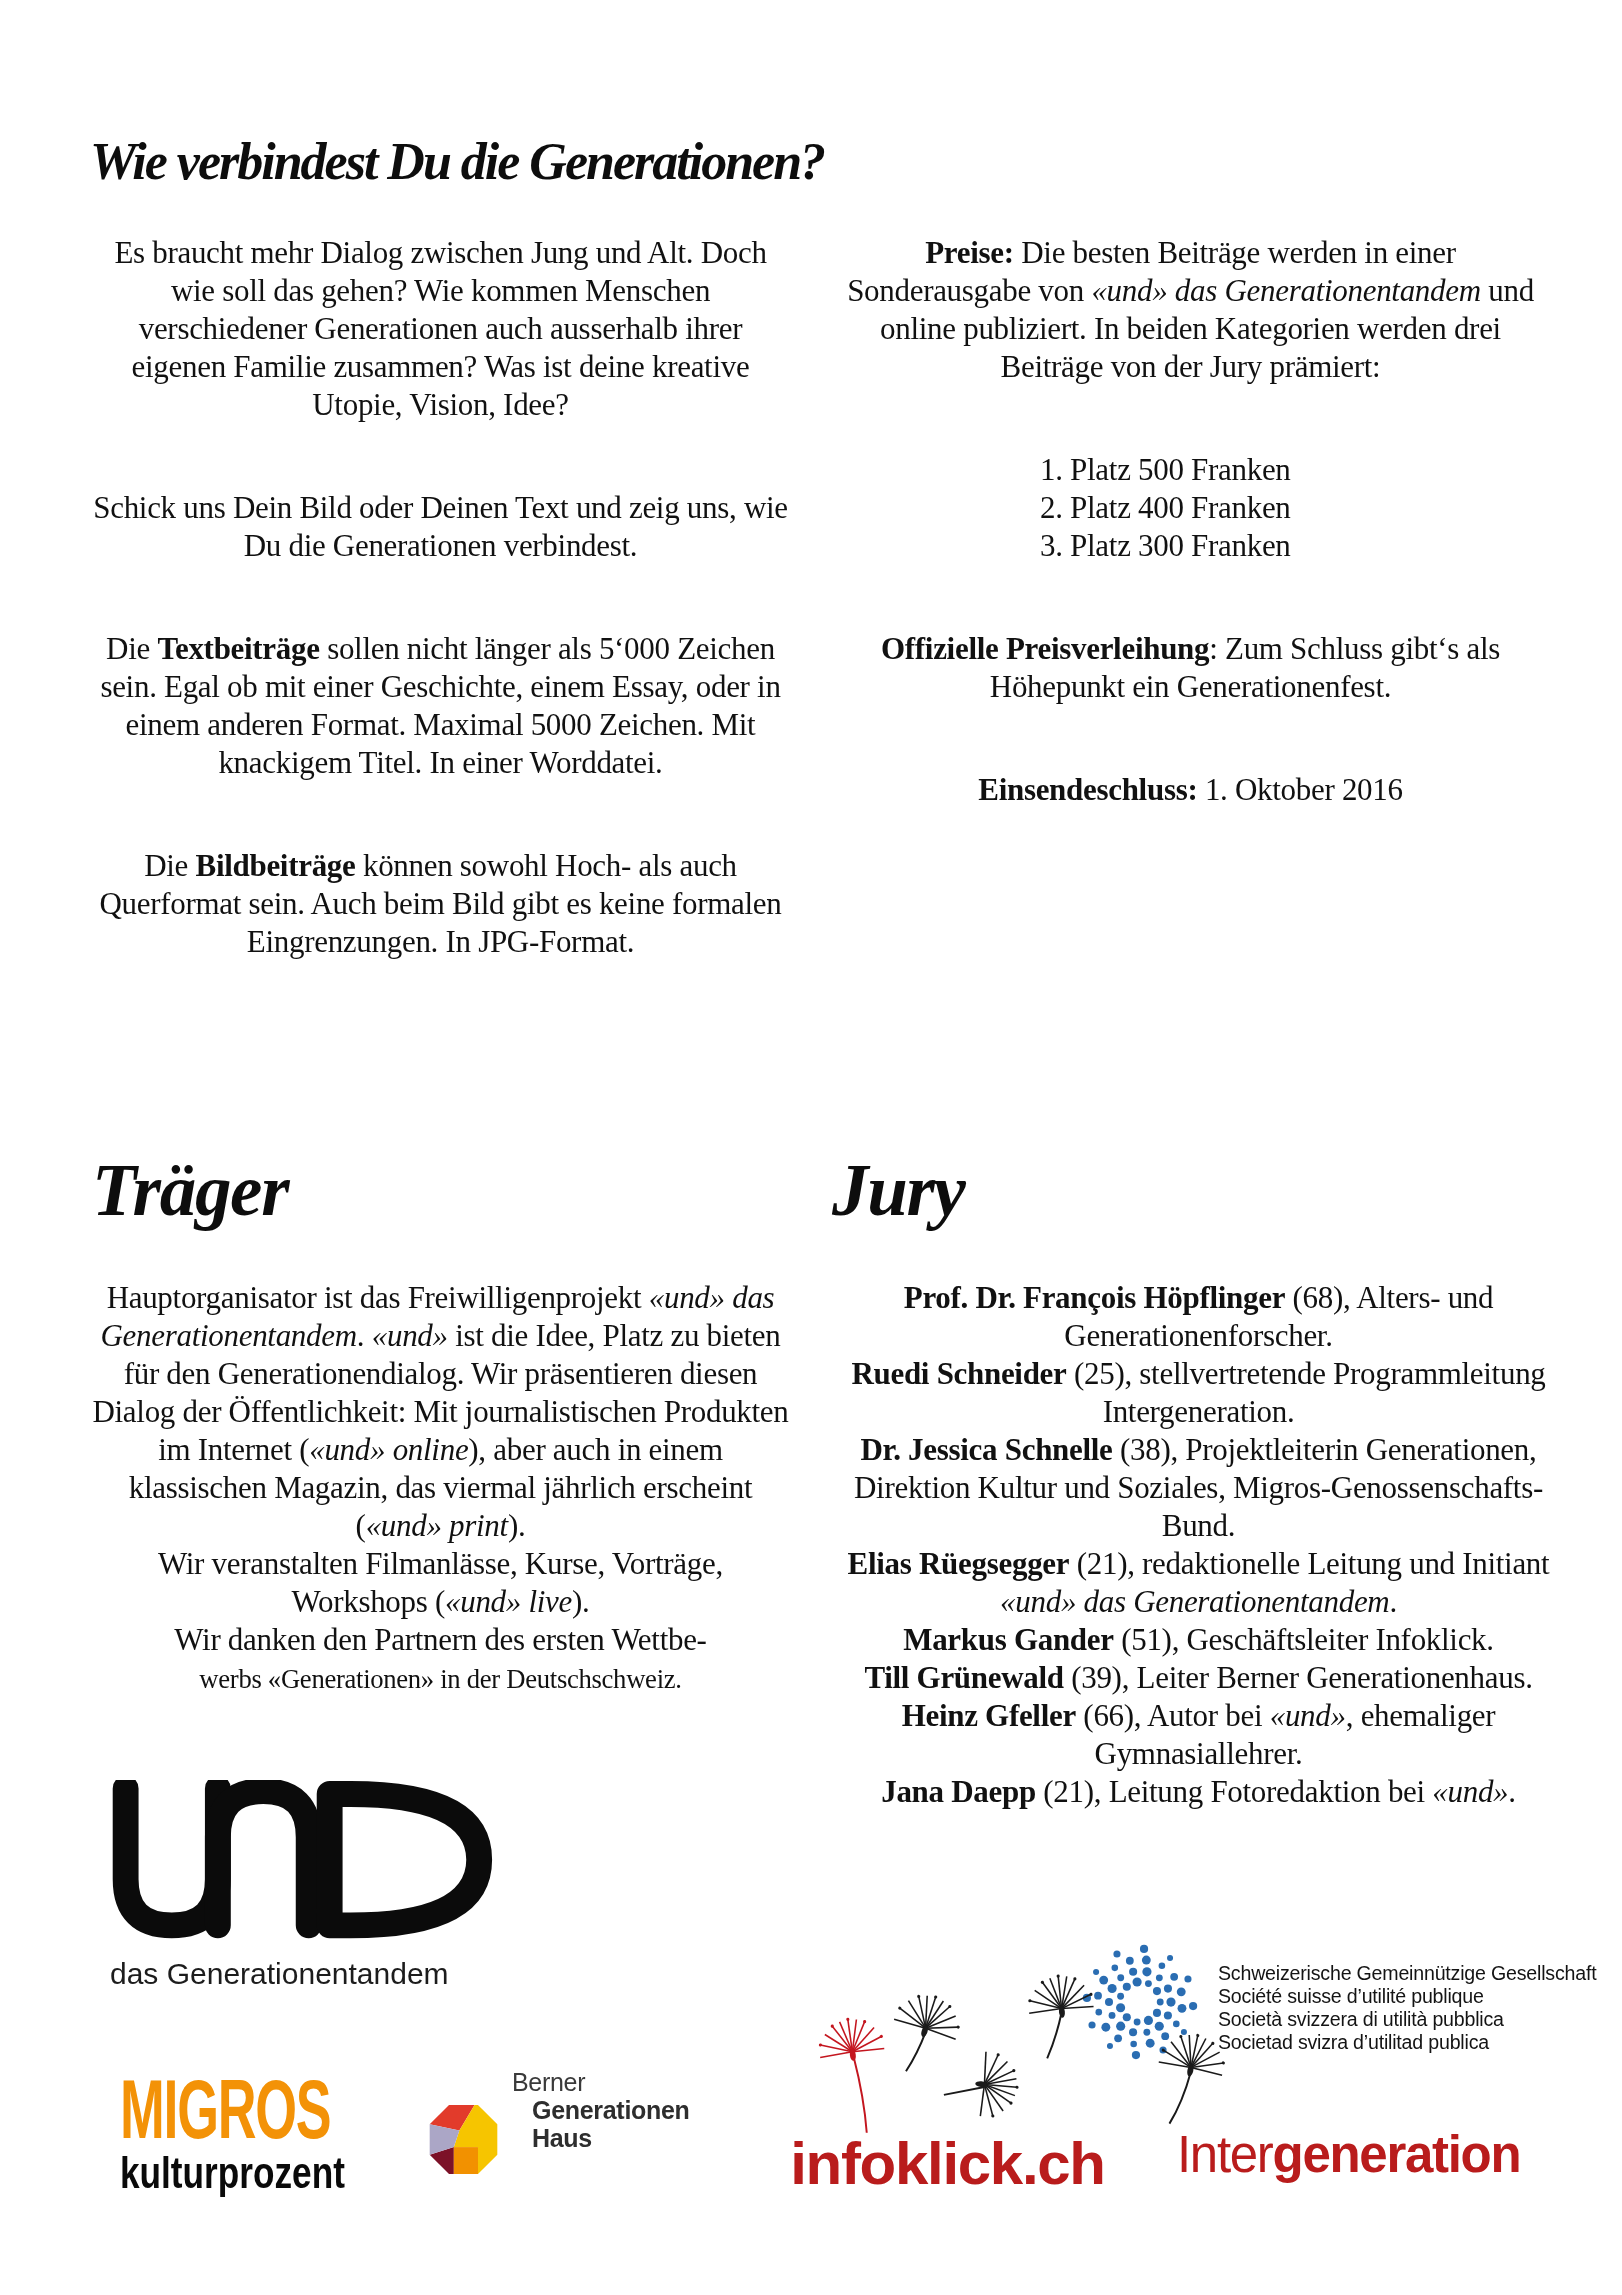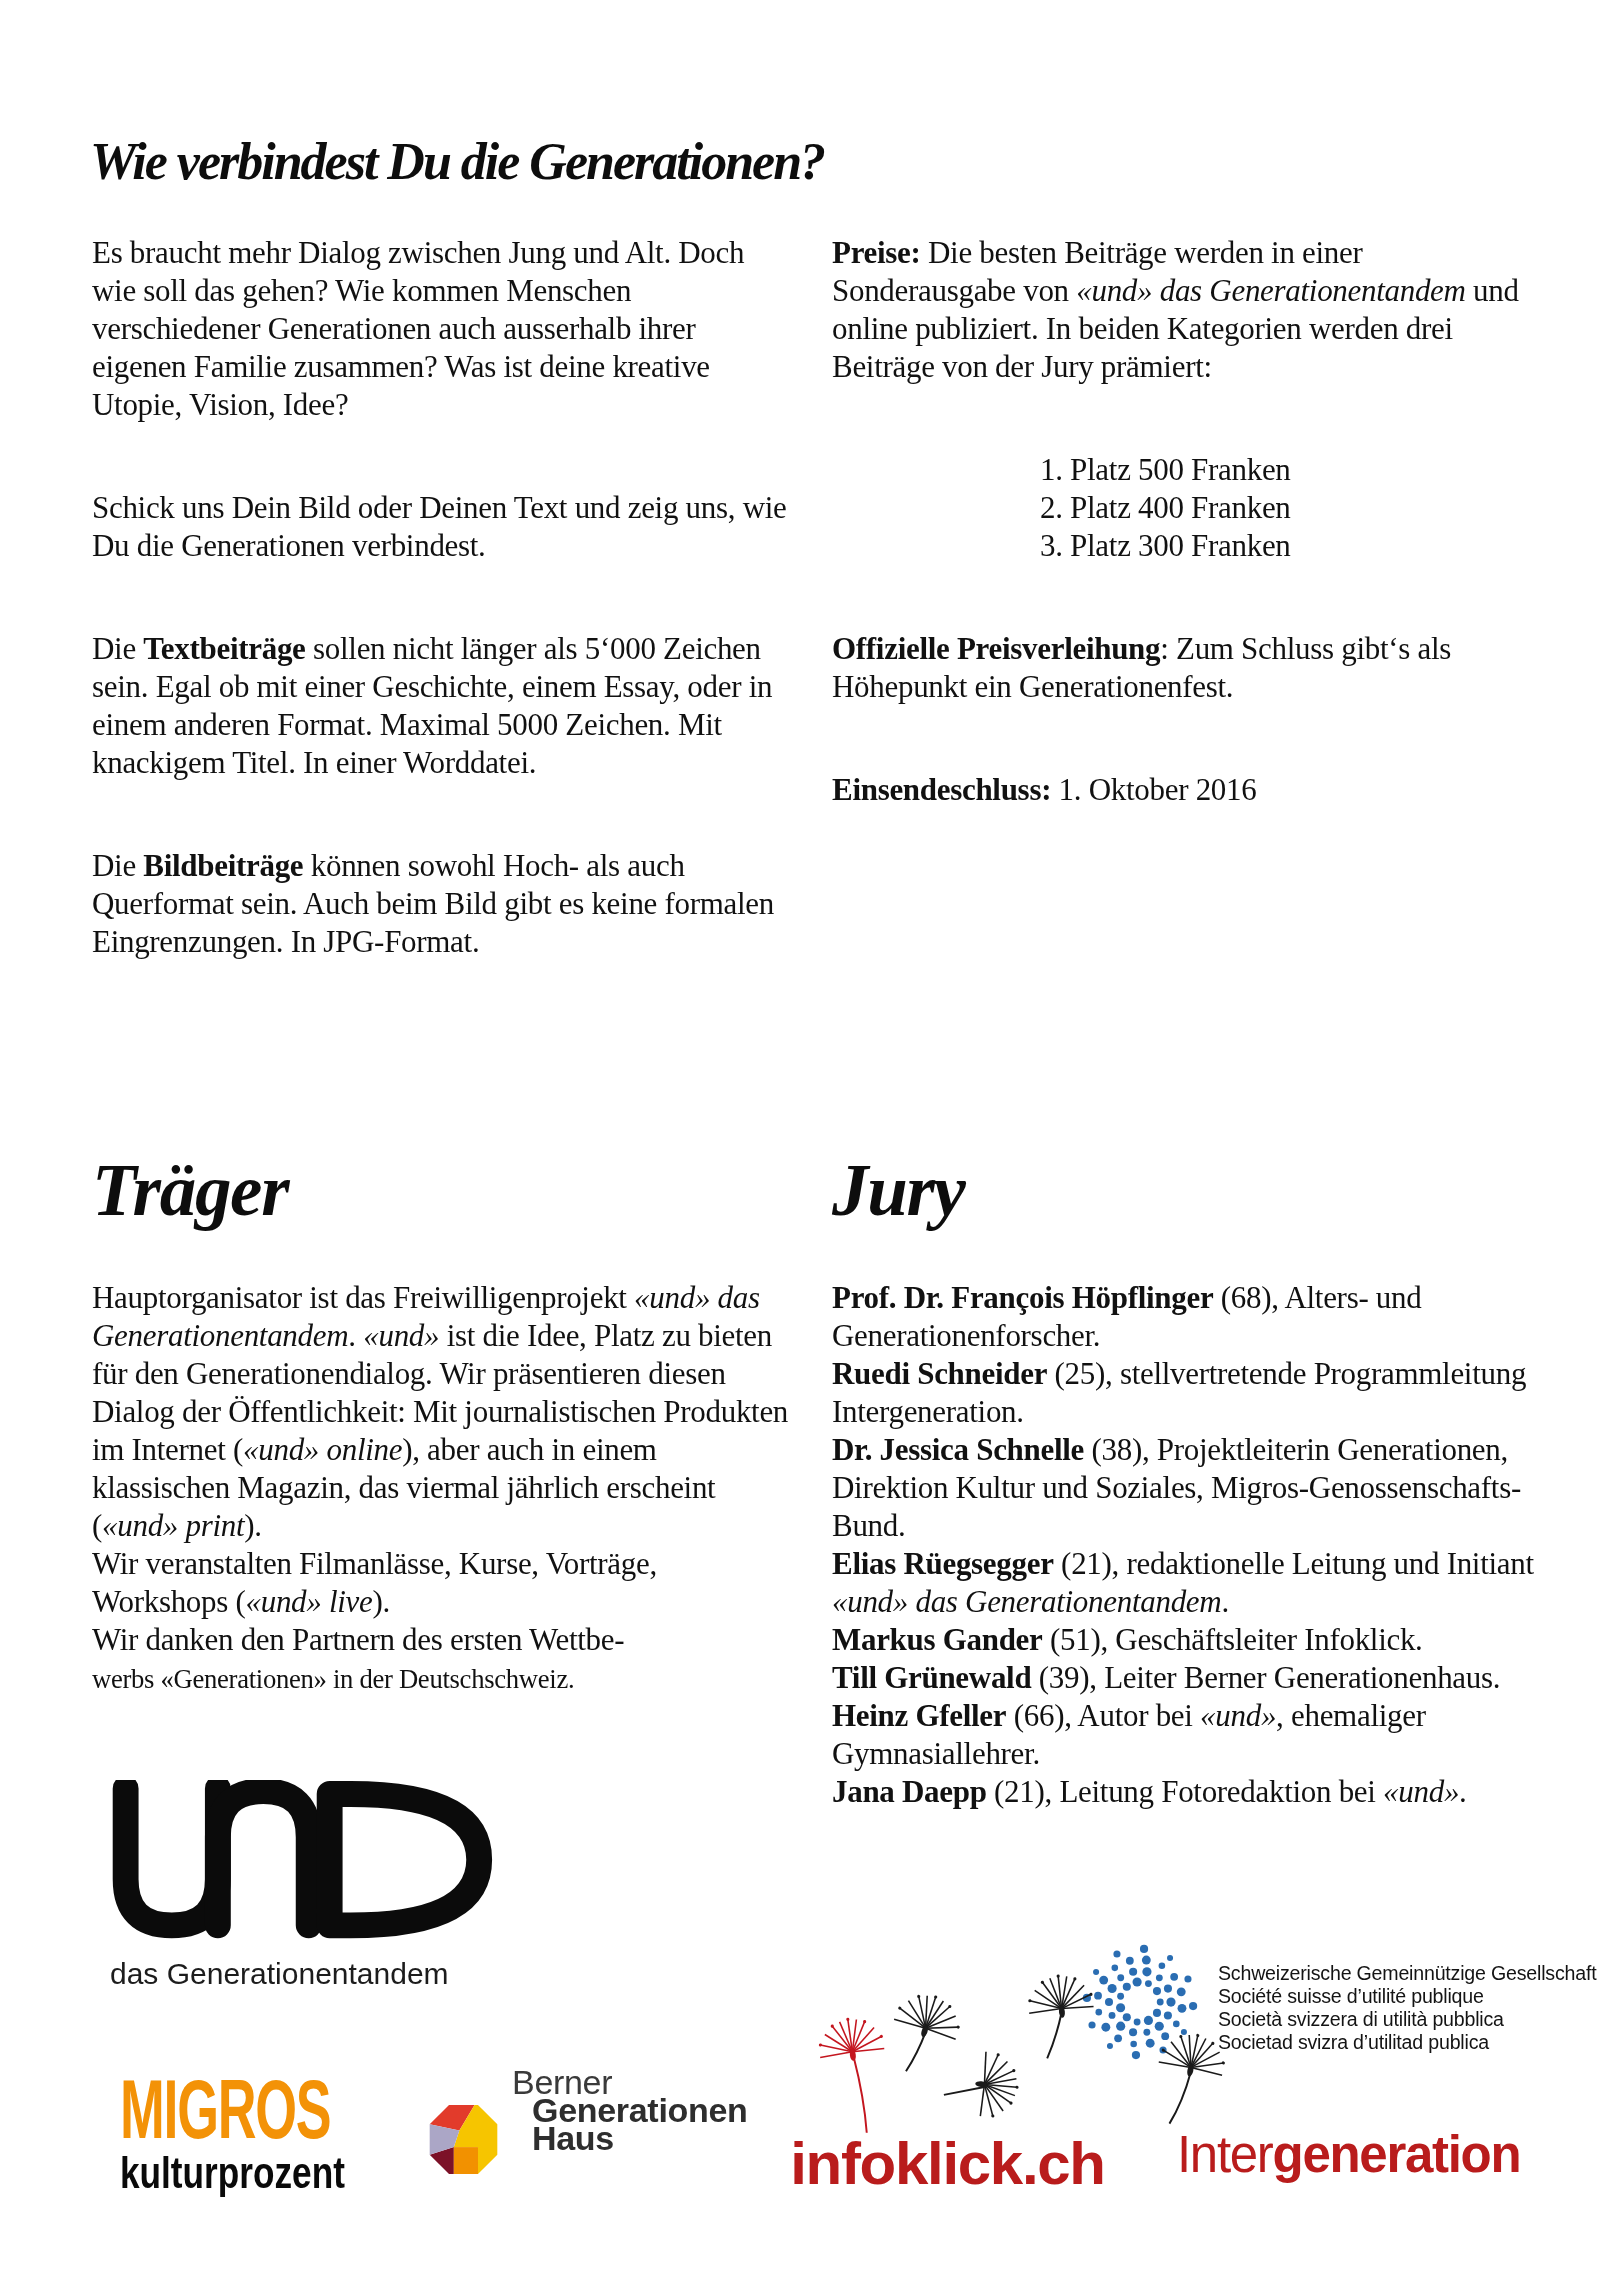--- a/index.html
+++ b/index.html
@@ -5,21 +5,21 @@
   html,body{margin:0;padding:0;background:#ffffff;}
   .page{position:relative;width:1623px;height:2295px;background:#ffffff;overflow:hidden;
         font-family:"Liberation Serif", serif;color:#111;}
 
   
   .headline{position:absolute;left:90px;top:97px;width:1440px;
             font-style:italic;font-weight:700;font-size:52px;letter-spacing:-2px;color:#0d0d0d;}
 
   
   .col{position:absolute;font-size:31px;line-height:38px;letter-spacing:-0.3px;}
-  .col p{margin:0 0 65px 0;}
+  .col p{margin:0 0 65px 0;text-align:center;}
   .col-left{left:92px;top:234px;width:697px;}
   .col-right{left:832px;top:234px;width:717px;}
   .prizes{margin:0 0 65px 208px;}
   .prizes div{line-height:38px;}
 
   
   .section-left{left:92px;top:1148px;width:697px;}
   .section-right{left:832px;top:1148px;width:733px;}
   .section h2{margin:0 0 46px 0;font-size:73px;line-height:85px;font-style:italic;font-weight:700;letter-spacing:-1.3px;color:#0d0d0d;}
   .section p{margin:0;}
@@ -37,21 +37,21 @@
   
   .migros{position:absolute;left:120px;top:2073px;font-family:"Liberation Sans",sans-serif;}
   .migros .m-name{display:inline-block;font-size:84px;font-weight:700;letter-spacing:-2px;
                   transform:scaleX(0.64);transform-origin:left;line-height:72px;}
   .migros .m-sub{display:inline-block;font-size:44px;font-weight:700;color:#0a0a0a;
                  transform:scaleX(0.80);transform-origin:left;line-height:47px;margin-top:3.9px;}
 
   
   .bgh-mark{position:absolute;left:429px;top:2104px;}
   .bgh-text{position:absolute;left:512px;top:2068px;font-family:"Liberation Sans",sans-serif;
-            font-size:34px;line-height:28px;letter-spacing:-0.3px;color:#2e2e2e;}
+            font-size:25px;line-height:28px;letter-spacing:-0.3px;color:#2e2e2e;}
   .bgh-text .light{font-weight:400;color:#3a3a3a;}
   .bgh-text .bold{font-weight:700;margin-left:20px;}
 
   
   .infoklick{position:absolute;left:753px;top:1973px;width:523px;height:262px;}
   .infoklick .seeds{position:absolute;left:0;top:0;}
   .infoklick .ik-name{position:absolute;left:5.2px;top:156px;font-family:"Liberation Sans",sans-serif;
                       font-size:60px;font-weight:700;letter-spacing:-1.3px;}
   .d-black{color:#1a1a1a;stroke:#1a1a1a;}
   .d-red{color:#c4161f;stroke:#c4161f;}

